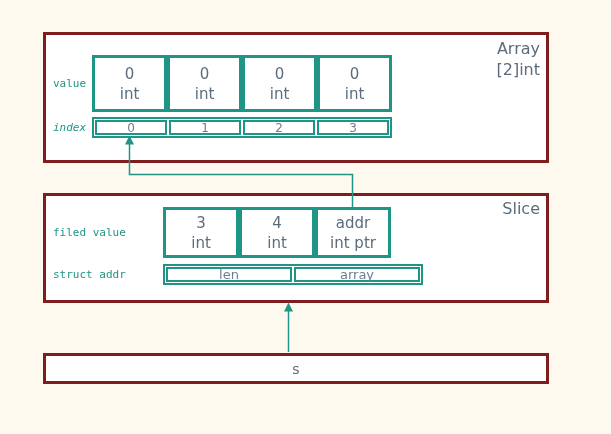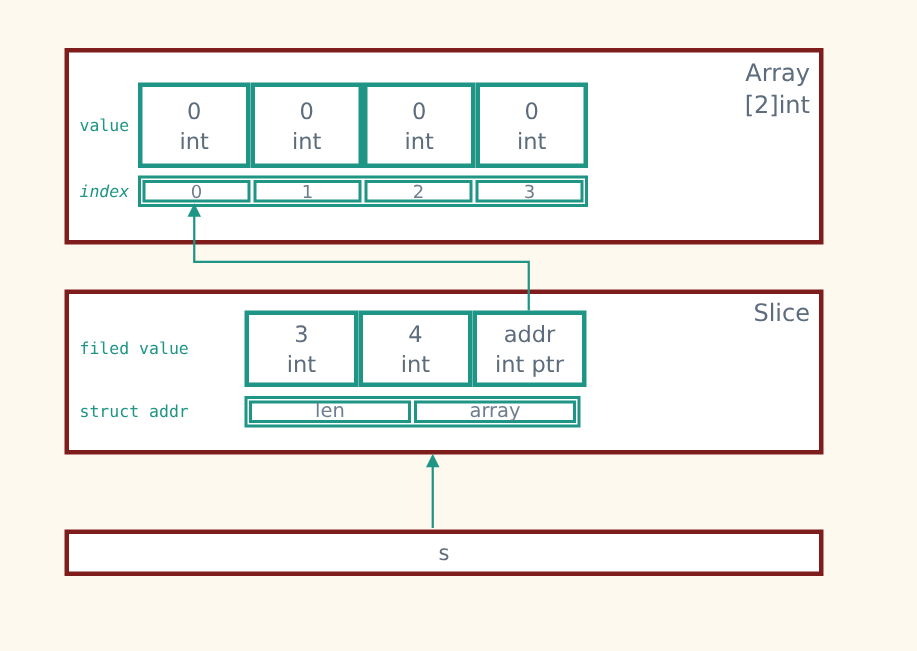--- a/index.html
+++ b/index.html
@@ -64,21 +64,21 @@
   .array-cells .cell { width: 75px; height: 57px; }
   .slice-cells .cell { width: 76px; height: 51px; }
   .strip {
     position: absolute;
     border: 2px solid #1f9585;
     box-sizing: border-box;
     background: #ffffff;
     display: flex; gap: 2px; padding: 1px;
   }
   .array-strip { left: 46px; top: 82px; width: 300px; height: 21px; }
-  .slice-strip { left: 117px; top: 68px; width: 224px; height: 21px; }
+  .slice-strip { left: 117px; top: 68px; width: 260px; height: 21px; }
   .strip-cell {
     flex: 1 1 0;
     border: 2px solid #1f9585;
     box-sizing: border-box;
     display: flex; align-items: center; justify-content: center;
     color: #6e7e8e;
     overflow: visible;
   }
   .array-strip .strip-cell { font-size: 12px; line-height: 12px; }
   .slice-strip .strip-cell { font-size: 13px; line-height: 13px; }

